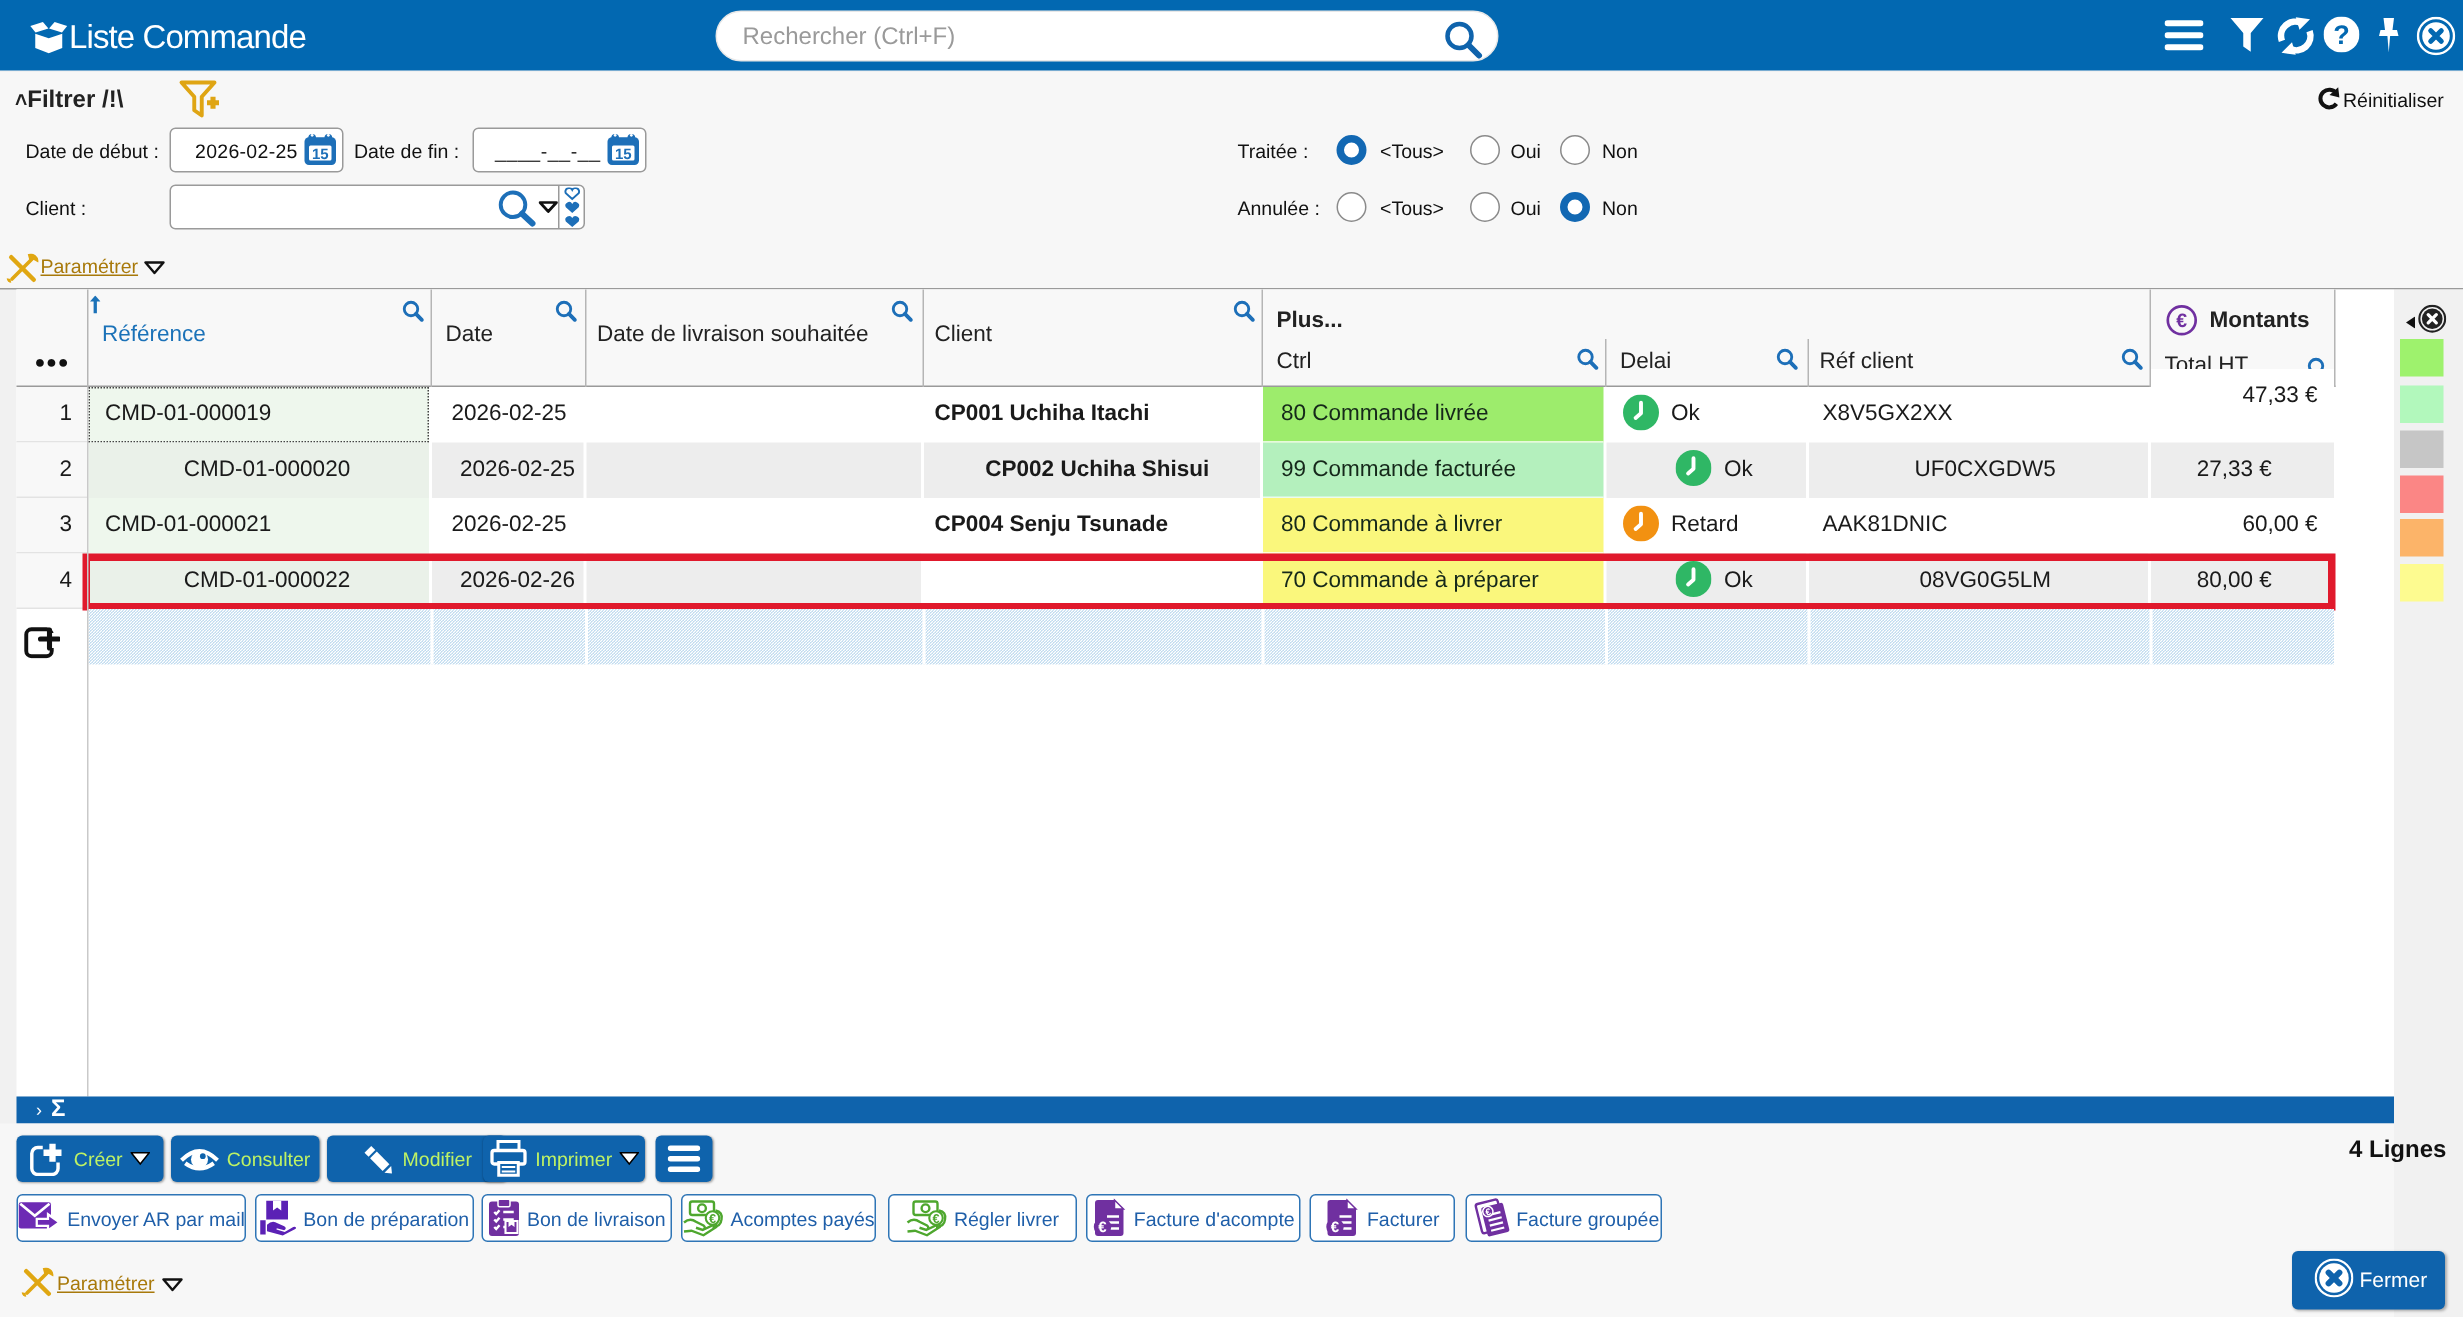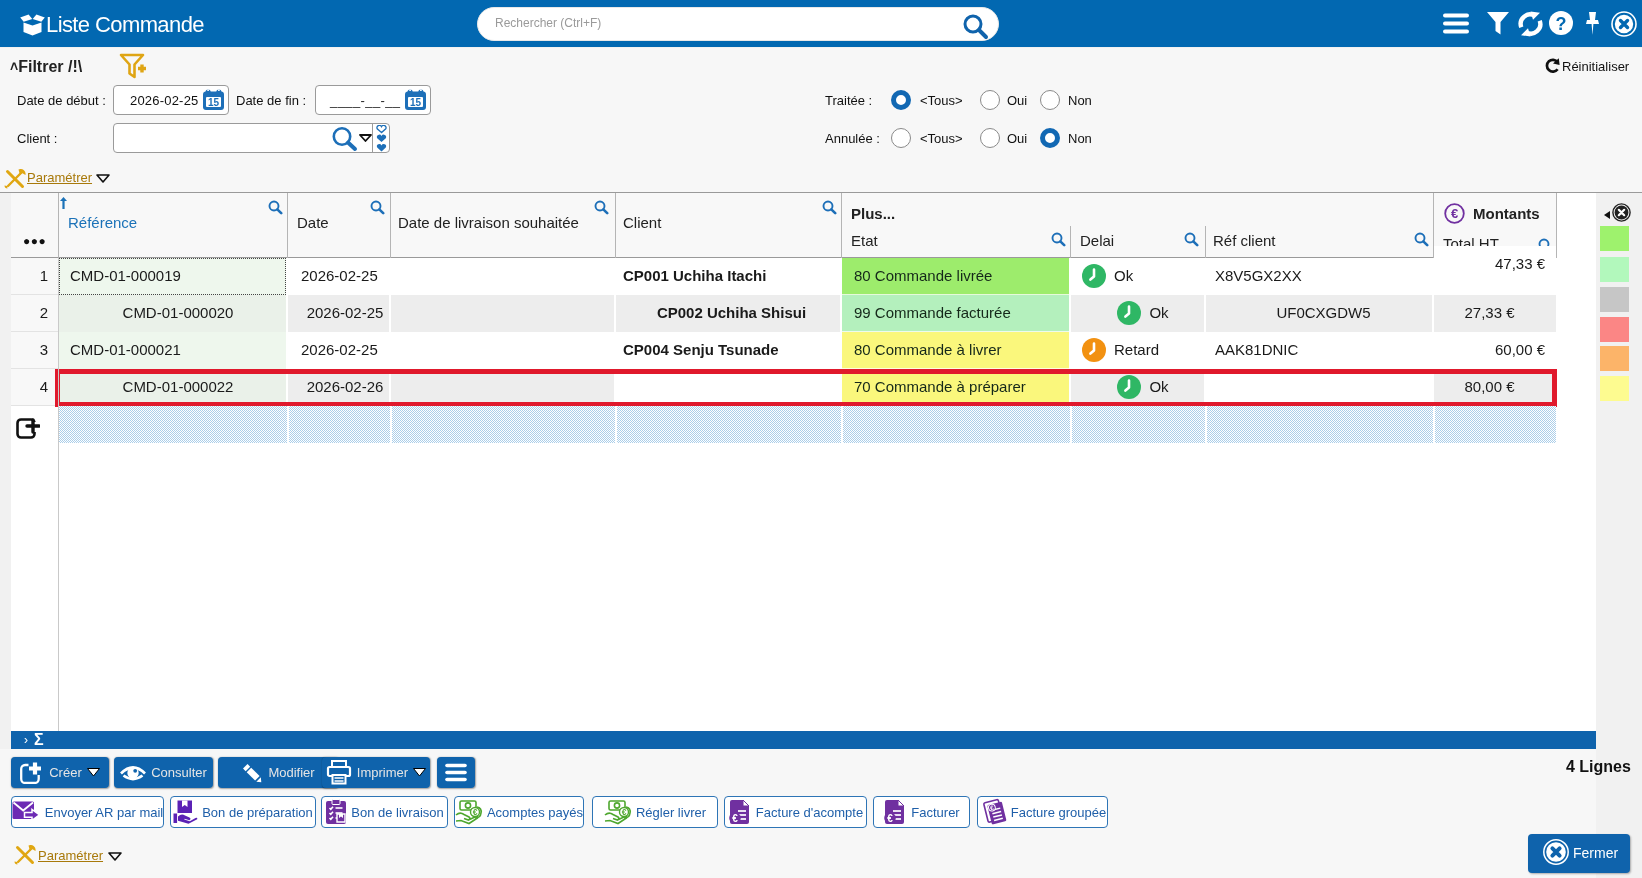--- a/index.html
+++ b/index.html
@@ -4,21 +4,21 @@
 <style>
 * { margin:0; padding:0; box-sizing:border-box; }
 html,body { width:1642px; height:878px; overflow:hidden; font-family:"Liberation Sans", sans-serif; background:#f1f1f1; }
 #page { position:relative; width:1642px; height:878px; }
 
 
 #hdr { position:absolute; left:0; top:0; width:1642px; height:47px; background:#0268b1; }
 #hdr .title { position:absolute; left:46px; top:12px; color:#fff; font-size:22px; letter-spacing:-0.6px; }
 #hdr .boxicon { position:absolute; left:19px; top:12px; }
 #search { position:absolute; left:477px; top:7px; width:522px; height:34px; background:#fff; border-radius:17px; border:1px solid #e8e8e8; }
-#search .ph { position:absolute; left:17px; top:8px; color:#9a9a9a; font-size:12px; }
+#search .ph { position:absolute; left:17px; top:8px; color:#9a9a9a; font-size:16px; }
 #search svg { position:absolute; right:8px; top:4px; }
 .hicons { position:absolute; top:11px; }
 
 
 #filter { position:absolute; left:0; top:48px; width:1642px; height:145px; background:#f7f7f7; border-bottom:1px solid #9a9a9a; }
 .lbl { position:absolute; font-size:13px; color:#111; }
 .inp { position:absolute; background:#fff; border:1px solid #9a9a9a; border-radius:4px; }
 .dateval { position:absolute; font-size:13px; color:#111; letter-spacing:0.2px; }
 
 
@@ -42,21 +42,21 @@
 .tht { left:1434px; width:122px; text-align:right; padding-right:11px; }
 .odd { background:#fff; }
 .even { background:#ededed;text-align:center; }
 .clk { width:24px; height:24px; vertical-align:-7px; margin-right:8px; }
 #newrow { background:#fff; background-image:linear-gradient(45deg,#abcee9 25%,transparent 25%,transparent 75%,#abcee9 75%),linear-gradient(45deg,#abcee9 25%,transparent 25%,transparent 75%,#abcee9 75%); background-size:2px 2px; background-position:0 0,1px 1px; }
 .nrsep { position:absolute; top:213px; width:2px; height:37px; background:#fff; }
 
 
 #sumbar { position:absolute; left:11px; top:731px; width:1585px; height:18px; background:#0f63ac; color:#fff; }
 #bottom { position:absolute; left:0; top:749px; width:1596px; height:129px; background:#f7f7f7; }
-.btn1 { position:absolute; top:8px; height:31px; background:#0f63ac; border-radius:4px; color:#e5e5e5; font-size:13px; display:flex; align-items:center; justify-content:center; gap:5px; white-space:nowrap; box-shadow:0.5px 0.5px 1.5px rgba(0,0,0,0.35); }
+.btn1 { position:absolute; top:8px; height:31px; background:#0f63ac; border-radius:4px; color:#bef264; font-size:13px; display:flex; align-items:center; justify-content:center; gap:5px; white-space:nowrap; box-shadow:0.5px 0.5px 1.5px rgba(0,0,0,0.35); }
 .btn2 { position:absolute; top:47px; height:32px; background:#fff; border:1px solid #2e75b6; border-radius:4px; color:#1f5fa9; font-size:13px; display:flex; align-items:center; justify-content:center; gap:4px; white-space:nowrap; }
 .btn1 svg, .btn2 svg { flex:0 0 auto; }
 .radio { position:absolute; width:20px; height:20px; border-radius:50%; background:#fff; border:1.5px solid #8a8a8a; }
 .radio.on { border:5.5px solid #1268b3; }
 </style>
 </head>
 <body>
 <svg width="0" height="0" style="position:absolute">
     <defs>
 <g id="mag">
@@ -218,21 +218,21 @@
     <div class="vl" style="left:841px;top:0;height:65px"></div>
     <div class="vl" style="left:1070px;top:33px;height:32px"></div>
     <div class="vl" style="left:1205px;top:33px;height:32px"></div>
     <div class="vl" style="left:1433px;top:0;height:65px"></div>
     <div class="vl" style="left:1556px;top:0;height:65px"></div>
     <div class="ghlab" style="left:68px;top:21px;color:#1b72b8">Référence</div>
     <div class="ghlab" style="left:297px;top:21px">Date</div>
     <div class="ghlab" style="left:398px;top:21px">Date de livraison souhaitée</div>
     <div class="ghlab" style="left:623px;top:21px">Client</div>
     <div class="ghlab" style="left:851px;top:12px;font-weight:bold">Plus...</div>
-    <div class="ghlab" style="left:851px;top:39px">Etat</div>
+    <div class="ghlab" style="left:851px;top:39px">Ctrl</div>
     <div class="ghlab" style="left:1080px;top:39px">Delai</div>
     <div class="ghlab" style="left:1213px;top:39px">Réf client</div>
     <div class="ghlab" style="left:1473px;top:12px;font-weight:bold">Montants</div>
     <div class="ghlab" style="left:1443px;top:42px">Total HT</div>
     <svg style="position:absolute;left:1444px;top:10px" width="21" height="21" viewBox="0 0 21 21">
         <circle cx="10.5" cy="10.5" r="9.3" fill="none" stroke="#7030a0" stroke-width="1.8"></circle>
         <text x="10.5" y="15.2" text-anchor="middle" font-family="Liberation Sans" font-size="13" font-weight="bold" fill="#7030a0">€</text>
       </svg>
     <svg class="sort" style="position:absolute;left:60px;top:4px" width="7" height="12" viewBox="0 0 7 12">
         <path d="M3.5 0 L7 4 H0 Z" fill="#1b72b8"></path>
@@ -299,20 +299,21 @@
           <circle cx="12" cy="12" r="12" fill="#f29111"></circle>
           <path d="M12 5.5 V12.5 L8.4 15.6" fill="none" stroke="#fff" stroke-width="2.6" stroke-linecap="round" stroke-linejoin="round"></path>
         </svg><span>Retard</span></div>
     <div class="cell del even" style="top:176px"><svg class="clk" viewBox="0 0 24 24">
           <circle cx="12" cy="12" r="12" fill="#2fb765"></circle>
           <path d="M12 5.5 V12.5 L8.4 15.6" fill="none" stroke="#fff" stroke-width="2.6" stroke-linecap="round" stroke-linejoin="round"></path>
         </svg><span>Ok</span></div>
     <div class="cell rc odd" style="top:65px">X8V5GX2XX</div>
     <div class="cell rc even" style="top:102px">UF0CXGDW5</div>
     <div class="cell rc odd" style="top:139px">AAK81DNIC</div>
+    <div class="cell rc even" style="top:176px">08VG0G5LM</div>
     <div class="cell tht odd" style="top:53px">47,33 €</div>
     <div class="cell tht even" style="top:102px">27,33 €</div>
     <div class="cell tht odd" style="top:139px">60,00 €</div>
     <div class="cell tht even" style="top:176px">80,00 €</div>
 
     <div style="position:absolute;left:842px;top:101px;width:227px;height:1px;background:#fff;opacity:0.75"></div>
     <div style="position:absolute;left:842px;top:138px;width:227px;height:1px;background:#fff;opacity:0.75"></div>
     <div style="position:absolute;left:842px;top:175px;width:227px;height:1px;background:#fff;opacity:0.75"></div>
     <div style="position:absolute;left:55px;top:176px;width:1502px;height:38px;border:5px solid #e0192c"></div>
 

